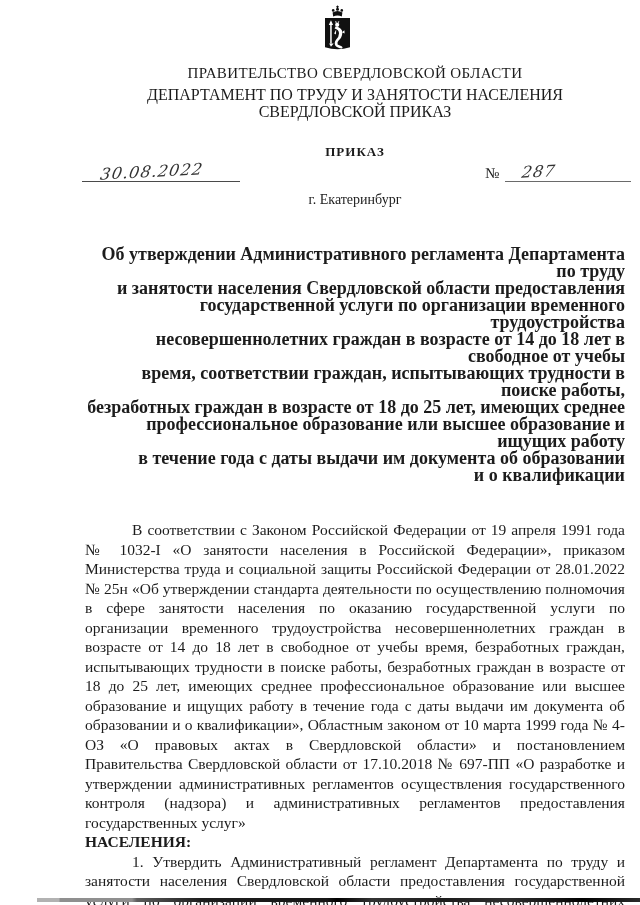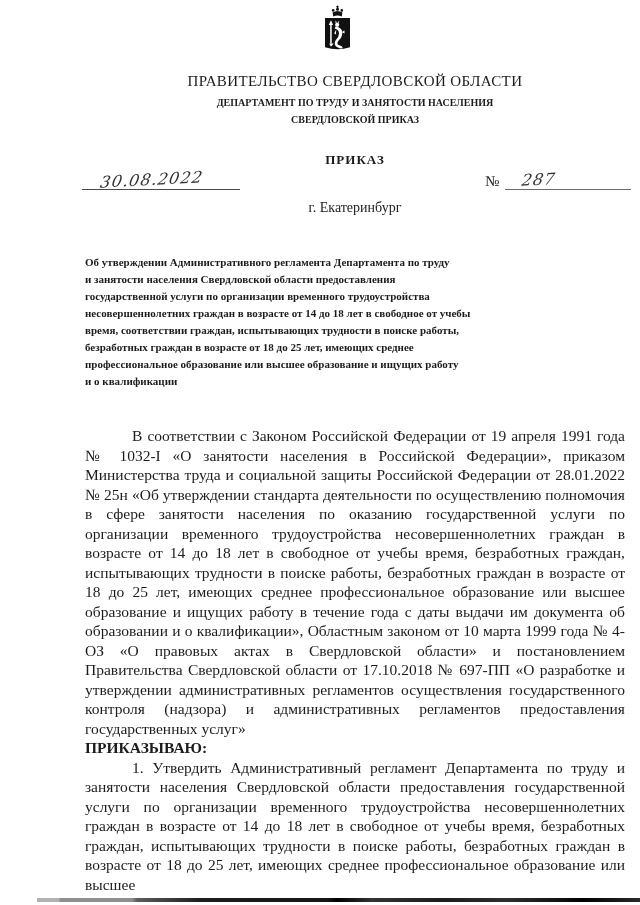--- a/index.html
+++ b/index.html
@@ -17,28 +17,28 @@
     margin-left: 85px;
     width: 540px;
   }
   .doc-header { text-align: center; }
   .emblem {
     display: inline-block;
     margin-top: 5px;
     transform: translateX(-18px);
   }
   .gov-line {
-    margin-top: 16px;
+    margin-top: 8px;
     font-size: 15px;
     line-height: 18px;
     letter-spacing: 0.4px;
   }
   .dept-line {
-    font-weight: bold;
-    font-size: 10px;
+    font-weight: normal;
+    font-size: 16px;
     line-height: 17px;
   }
   .dept-line.first { margin-top: 4px; }
   .dept-short {
     font-size: 13.5px;
     line-height: 16px;
     margin-top: 2px;
   }
   .doc-type {
     margin-top: 23px;
@@ -80,23 +80,23 @@
     font-size: 15px;
   }
   .city {
     margin-top: 10px;
     text-align: center;
     font-size: 14px;
     line-height: 16px;
   }
   .doc-title {
     margin-top: 38px;
-    text-align: left;
+    text-align: right;
     font-weight: bold;
-    font-size: 11px;
+    font-size: 18px;
     line-height: 17px;
   }
   .doc-title .tl { display: block; }
   .doc-body {
     margin-top: 36px;
     font-size: 15.5px;
     line-height: 19.5px;
     text-align: justify;
   }
   .doc-body p { margin: 0; }
@@ -172,25 +172,26 @@
     <div class="city">г. Екатеринбург</div>
 
     <div class="doc-title">
       <span class="tl">Об утверждении Административного регламента Департамента по труду</span>
       <span class="tl">и занятости населения Свердловской области предоставления</span>
       <span class="tl">государственной услуги по организации временного трудоустройства</span>
       <span class="tl">несовершеннолетних граждан в возрасте от 14 до 18 лет в свободное от учебы</span>
       <span class="tl">время, соответствии граждан, испытывающих трудности в поиске работы,</span>
       <span class="tl">безработных граждан в возрасте от 18 до 25 лет, имеющих среднее</span>
       <span class="tl">профессиональное образование или высшее образование и ищущих работу</span>
+      <span class="tl">в течение года с даты выдачи им документа об образовании</span>
       <span class="tl">и о квалификации</span>
     </div>
 
     <div class="doc-body">
       <p class="para">В соответствии с Законом Российской Федерации от 19 апреля 1991 года № 1032-I «О занятости населения в Российской Федерации», приказом Министерства труда и социальной защиты Российской Федерации от 28.01.2022 № 25н «Об утверждении стандарта деятельности по осуществлению полномочия в сфере занятости населения по оказанию государственной услуги по организации временного трудоустройства несовершеннолетних граждан в возрасте от 14 до 18 лет в свободное от учебы время, безработных граждан, испытывающих трудности в поиске работы, безработных граждан в возрасте от 18 до 25 лет, имеющих среднее профессиональное образование или высшее образование и ищущих работу в течение года с даты выдачи им документа об образовании и о квалификации», Областным законом от 10 марта 1999 года № 4-ОЗ «О правовых актах в Свердловской области» и постановлением Правительства Свердловской области от 17.10.2018 № 697-ПП «О разработке и утверждении административных регламентов осуществления государственного контроля (надзора) и административных регламентов предоставления государственных услуг»</p>
-      <p class="resolve">ПРИКАЗЫВАЮ:</p>
+      <p class="resolve">НАСЕЛЕНИЯ:</p>
       <p class="para">1. Утвердить Административный регламент Департамента по труду и занятости населения Свердловской области предоставления государственной услуги по организации временного трудоустройства несовершеннолетних граждан в возрасте от 14 до 18 лет в свободное от учебы время, безработных граждан, испытывающих трудности в поиске работы, безработных граждан в возрасте от 18 до 25 лет, имеющих среднее профессиональное образование или высшее</p>
     </div>
 
   </div>
 
   <div class="scan-strip"></div>
 </div>
 
 </body></html>

